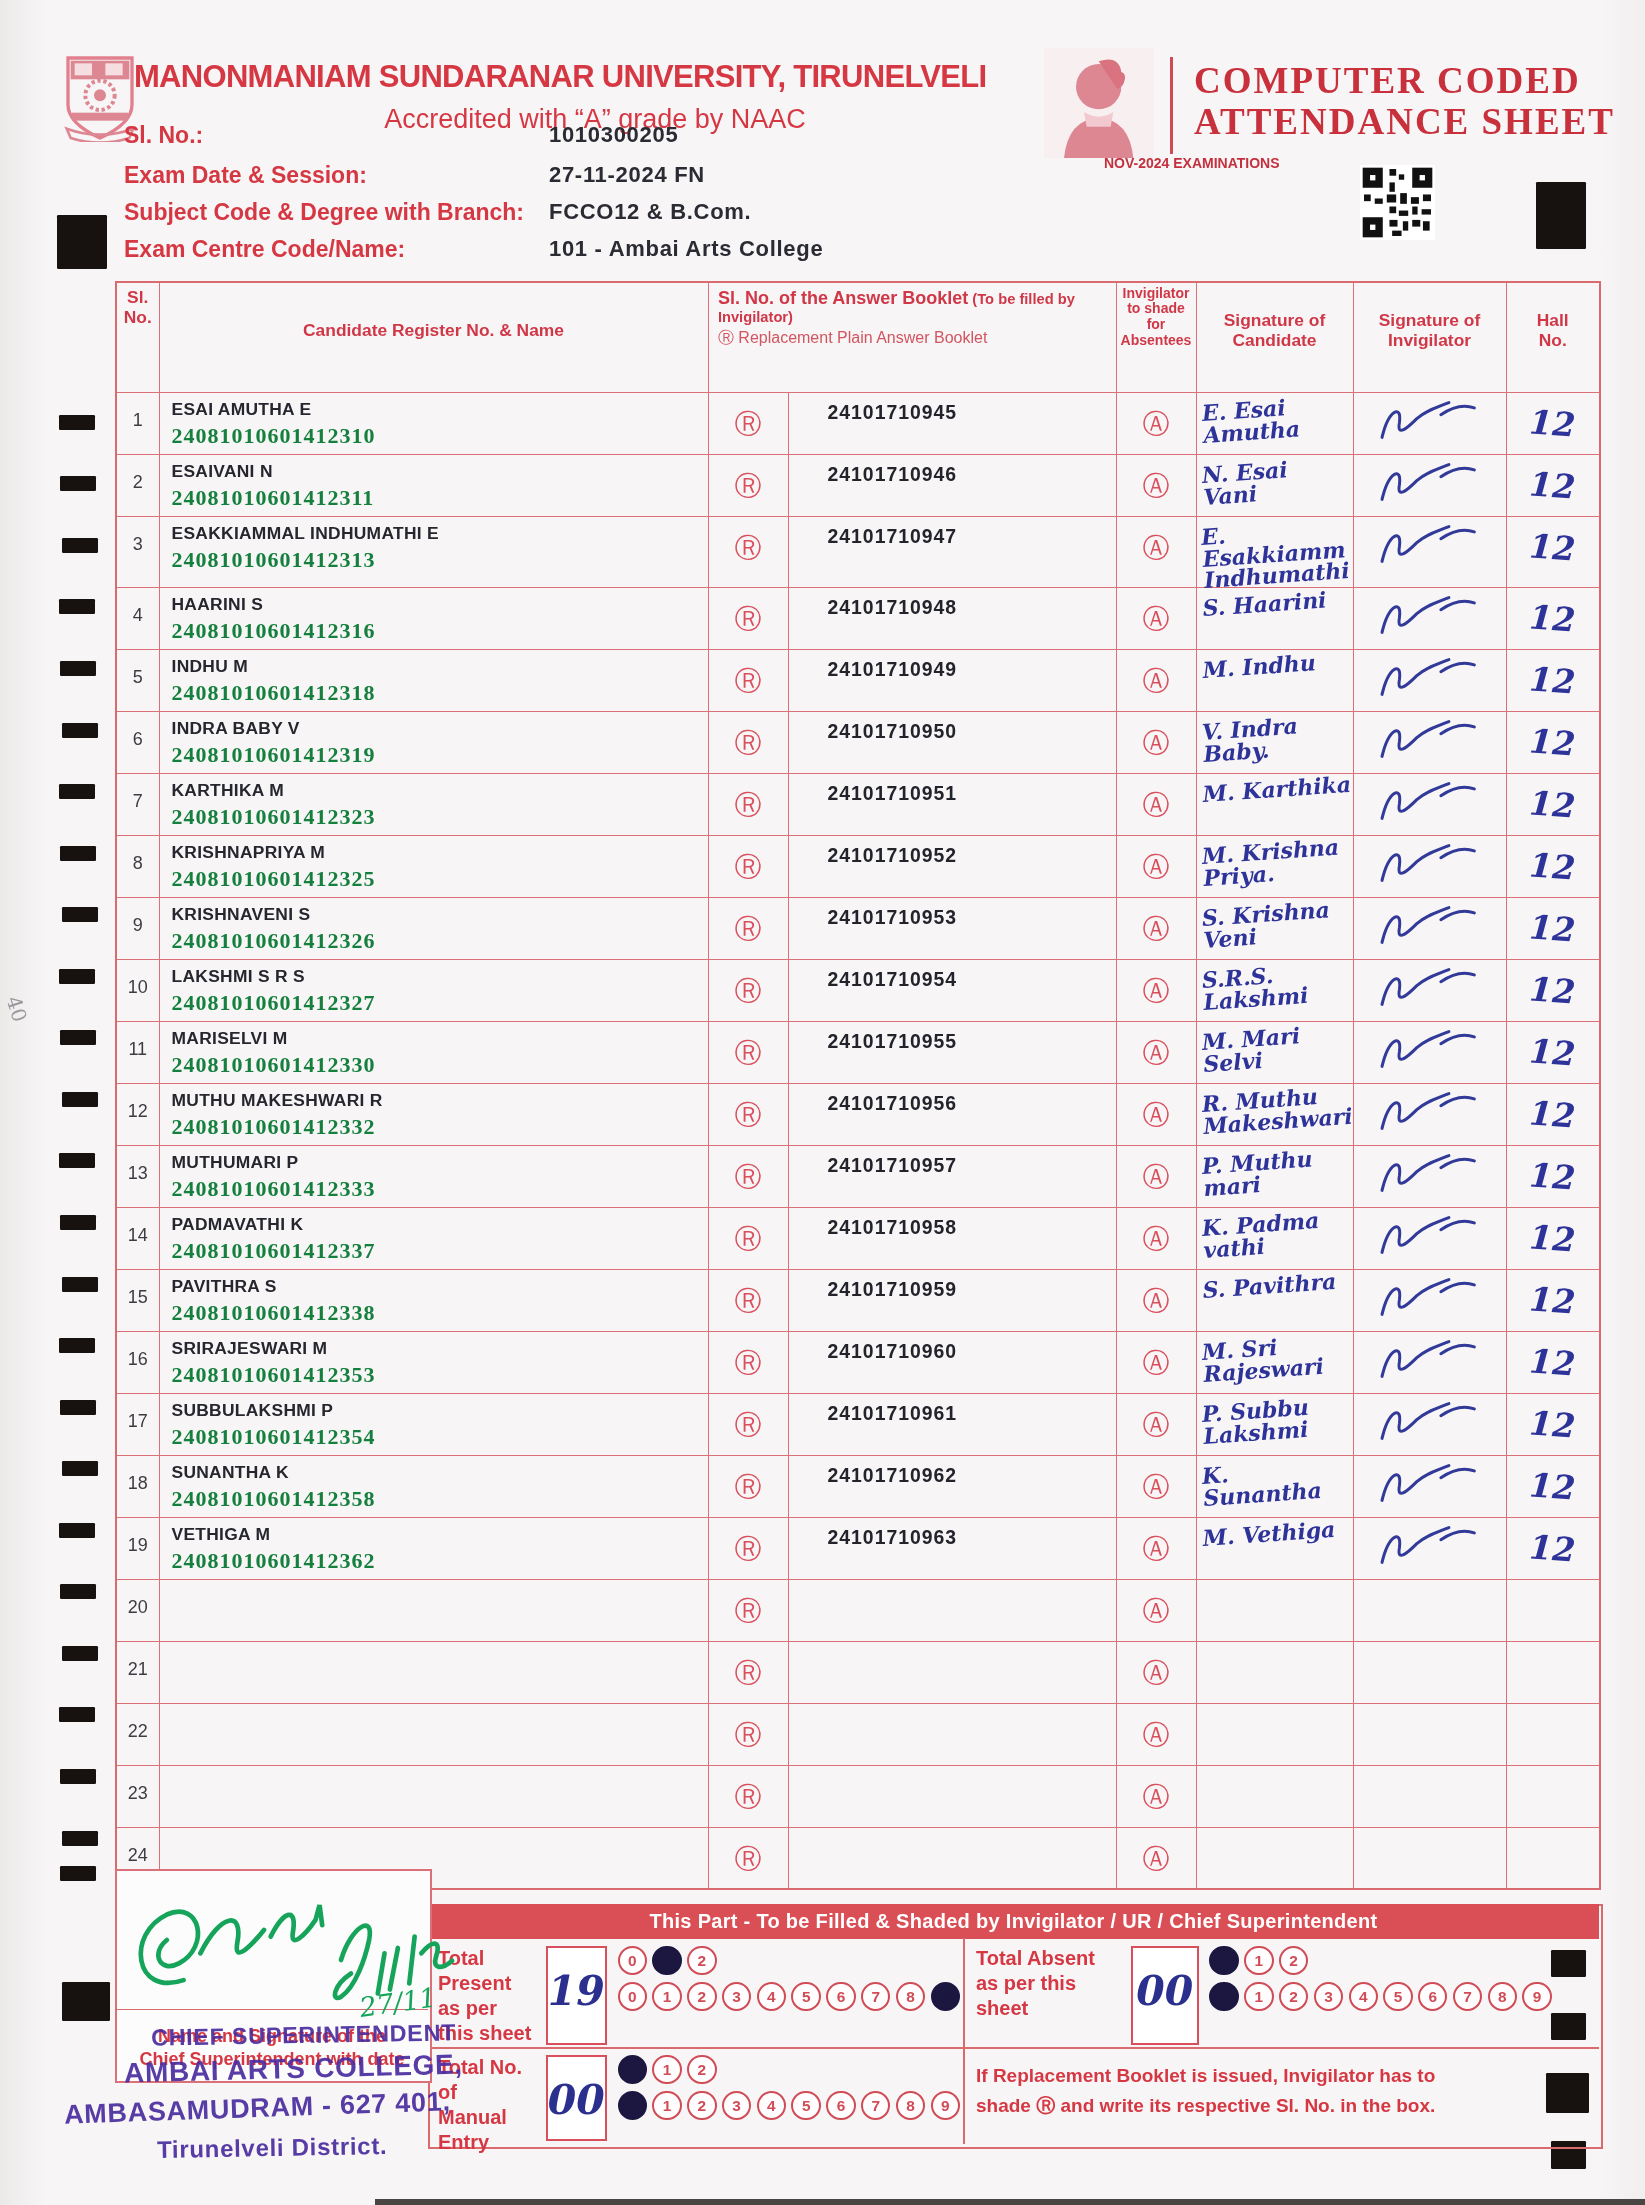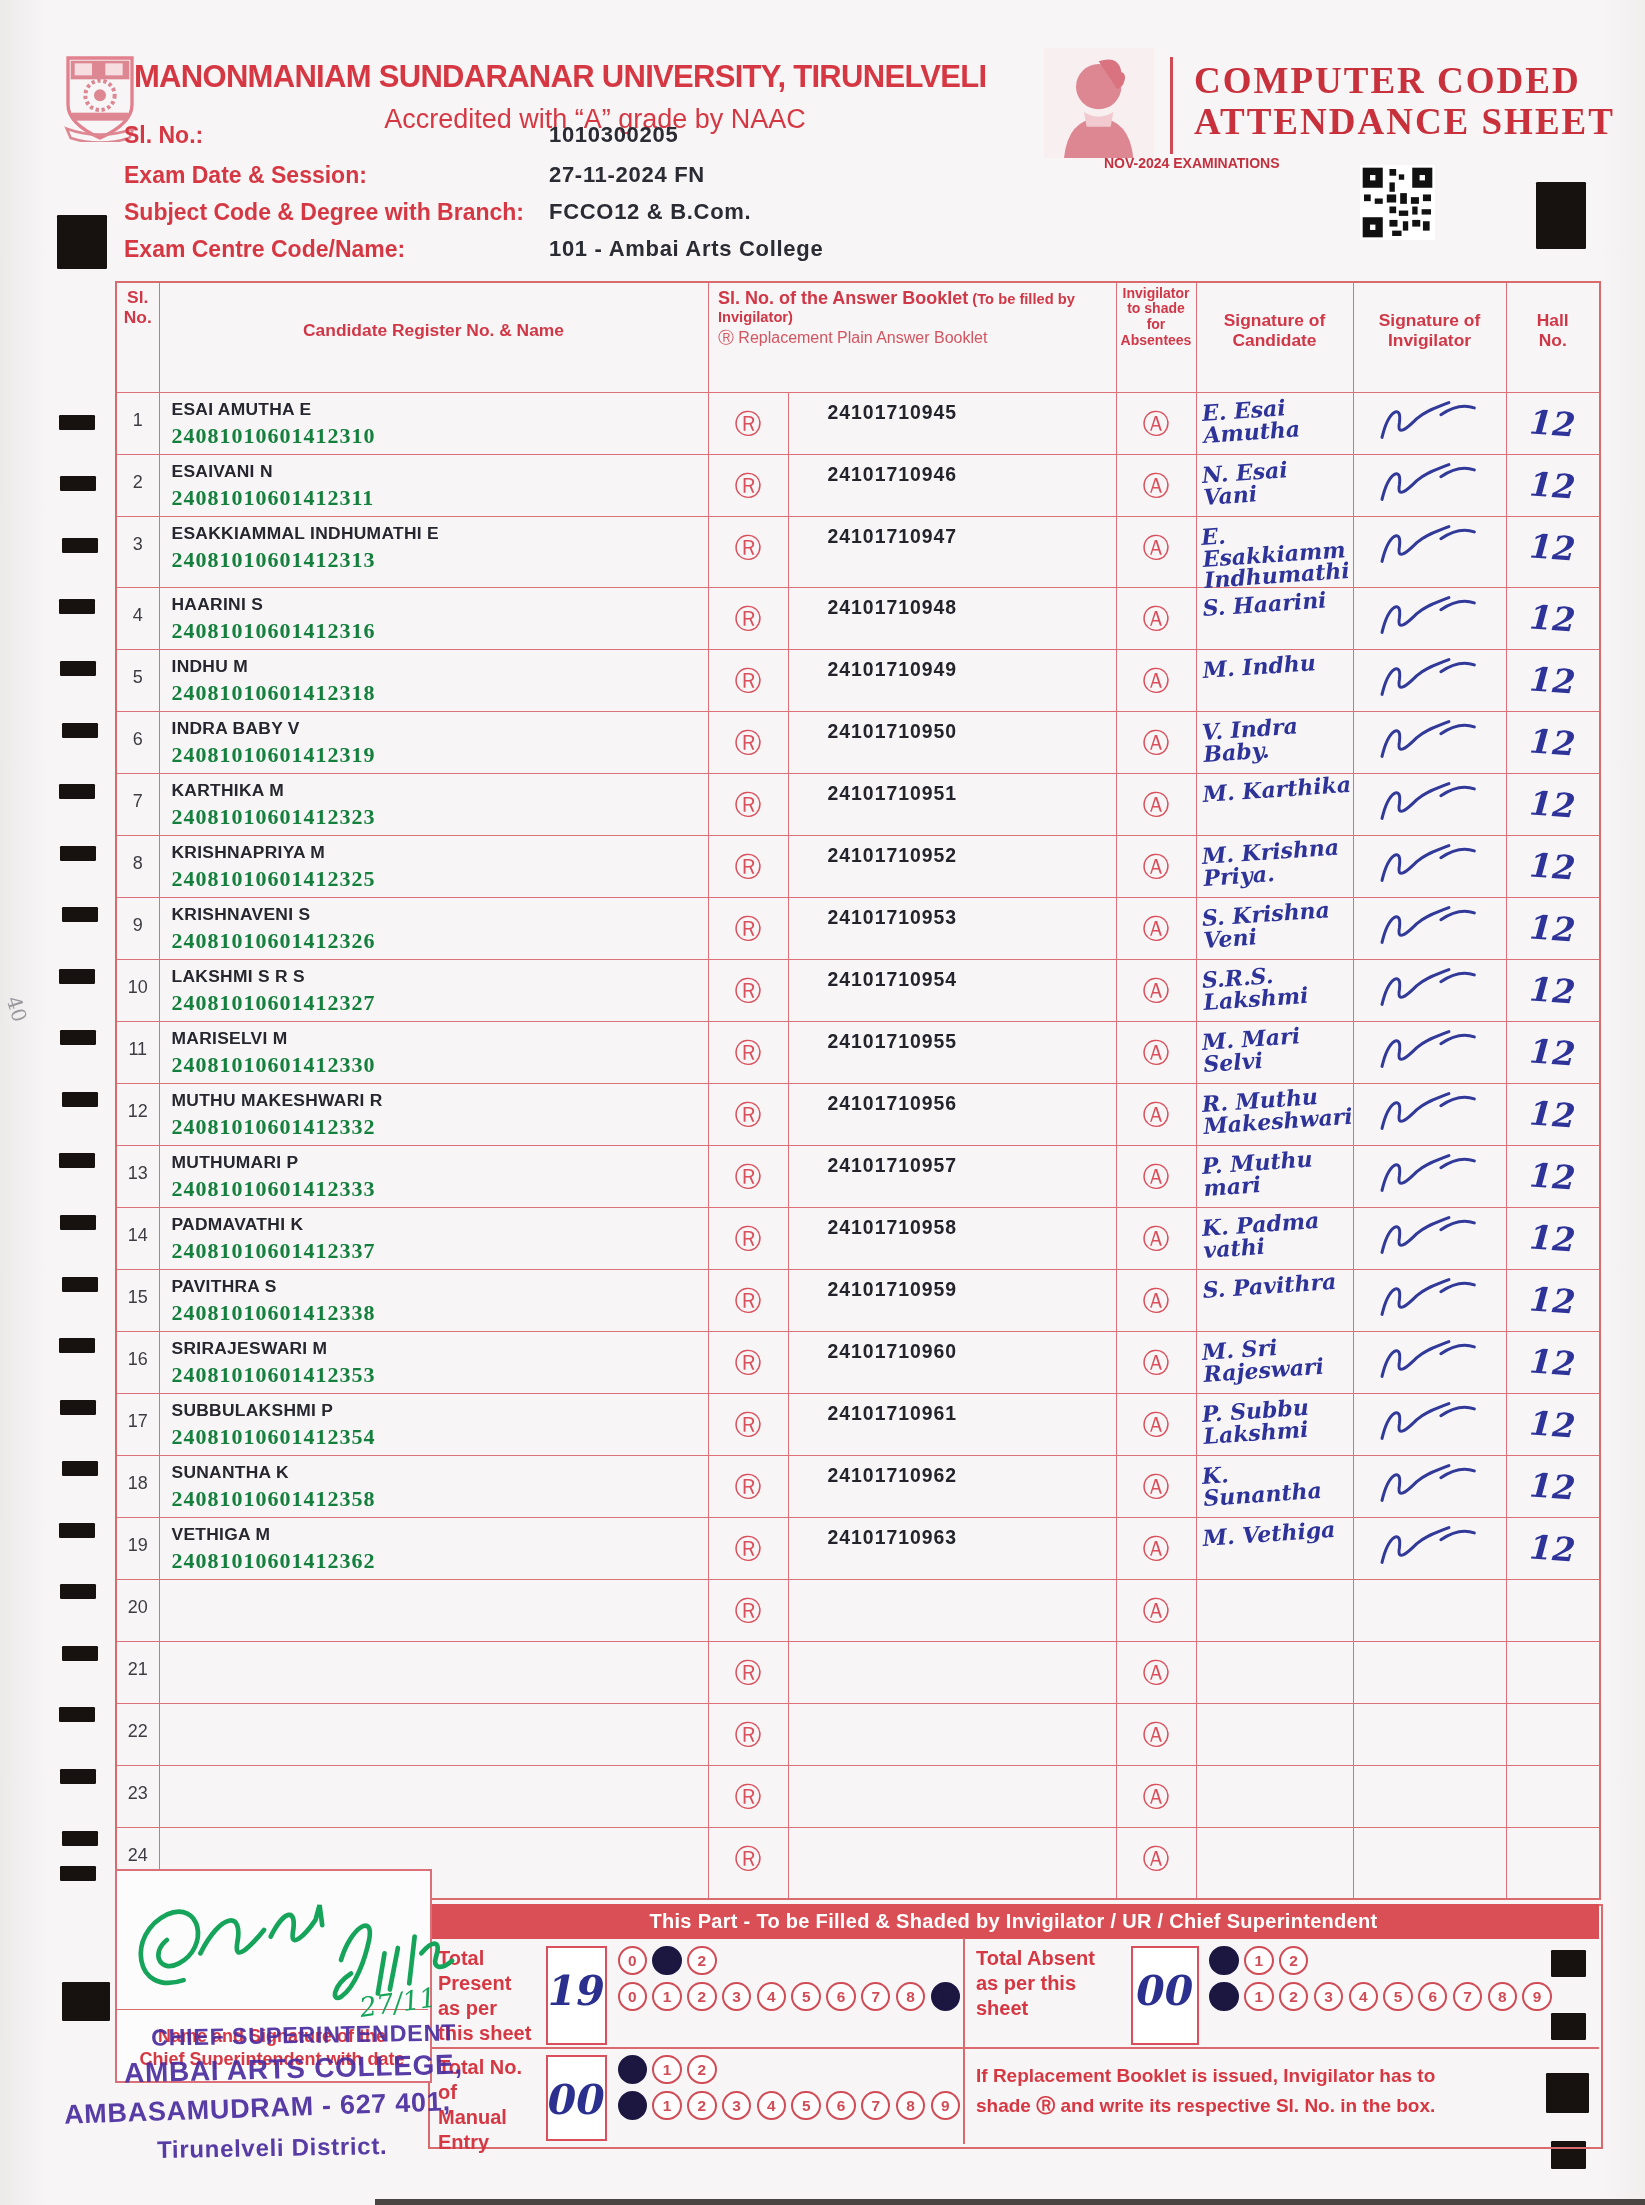--- a/index.html
+++ b/index.html
@@ -692,21 +692,21 @@
         </td>
         <td class="c-r"><span class="circ-sym">Ⓡ</span></td>
         <td class="">
           <div class="booklet-no"></div>
         </td>
         <td class="c-a"><span class="circ-sym">Ⓐ</span></td>
         <td class=""></td>
         <td class=""></td>
         <td class=""></td>
       </tr>
-      <tr style="height: 72px;">
+      <tr style="height: 62px;">
         <td class="c-sl">24</td>
         <td class="">
           <div class="cand-name"></div>
           <div class="cand-reg"></div>
         </td>
         <td class="c-r"><span class="circ-sym">Ⓡ</span></td>
         <td class="">
           <div class="booklet-no"></div>
         </td>
         <td class="c-a"><span class="circ-sym">Ⓐ</span></td>

